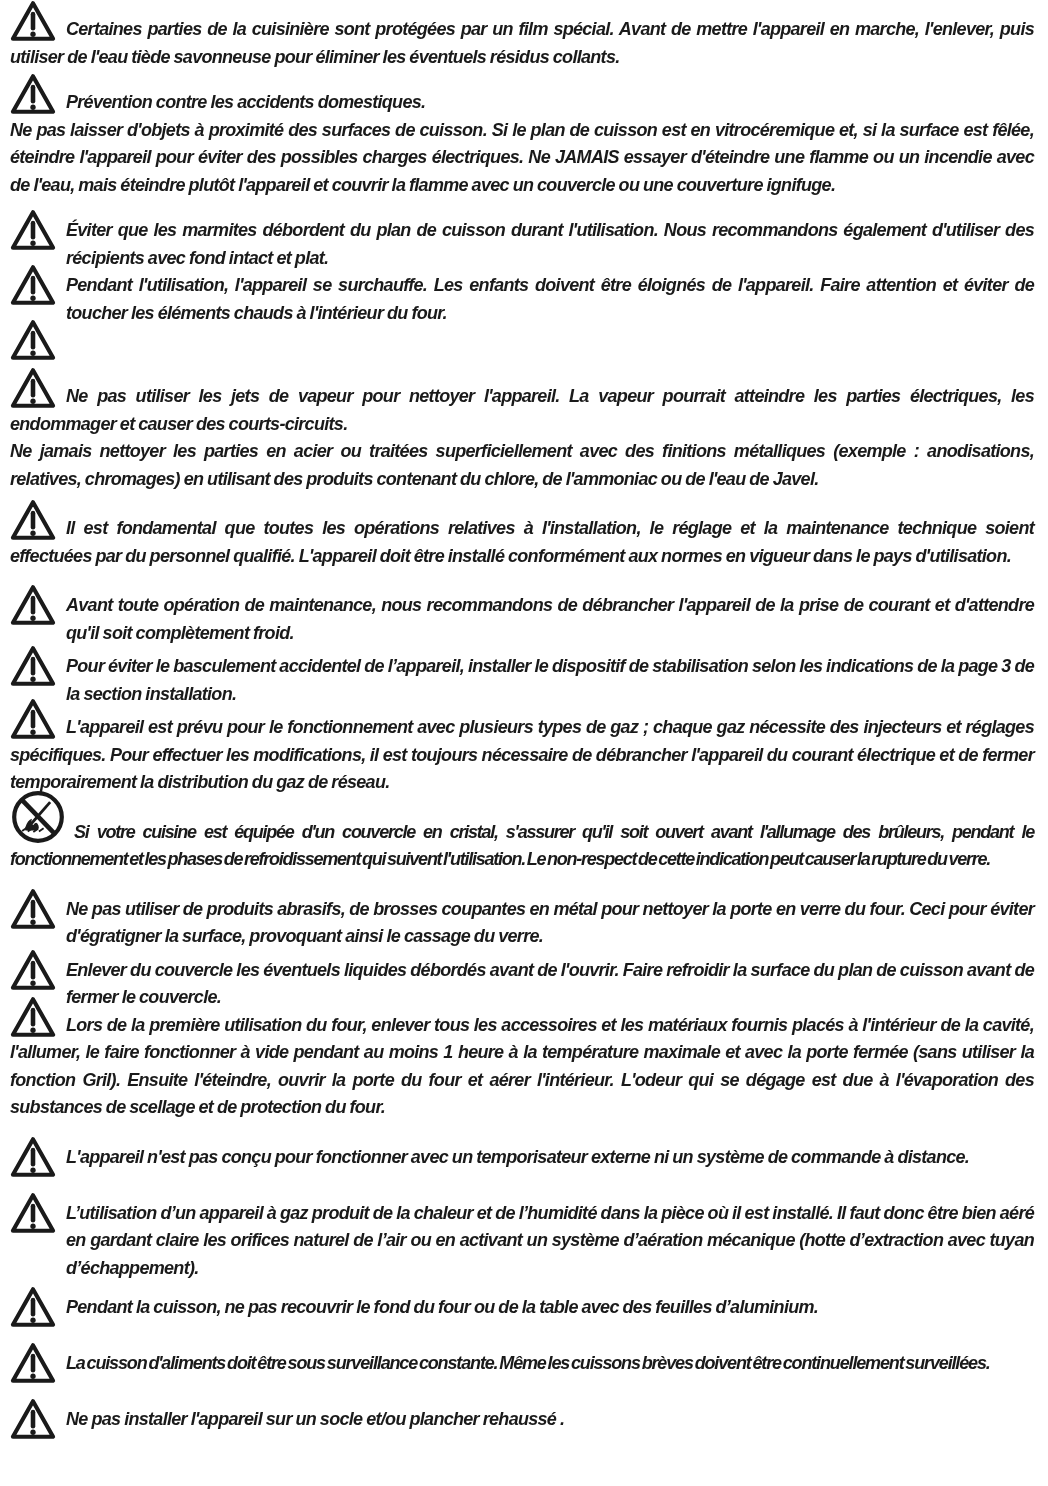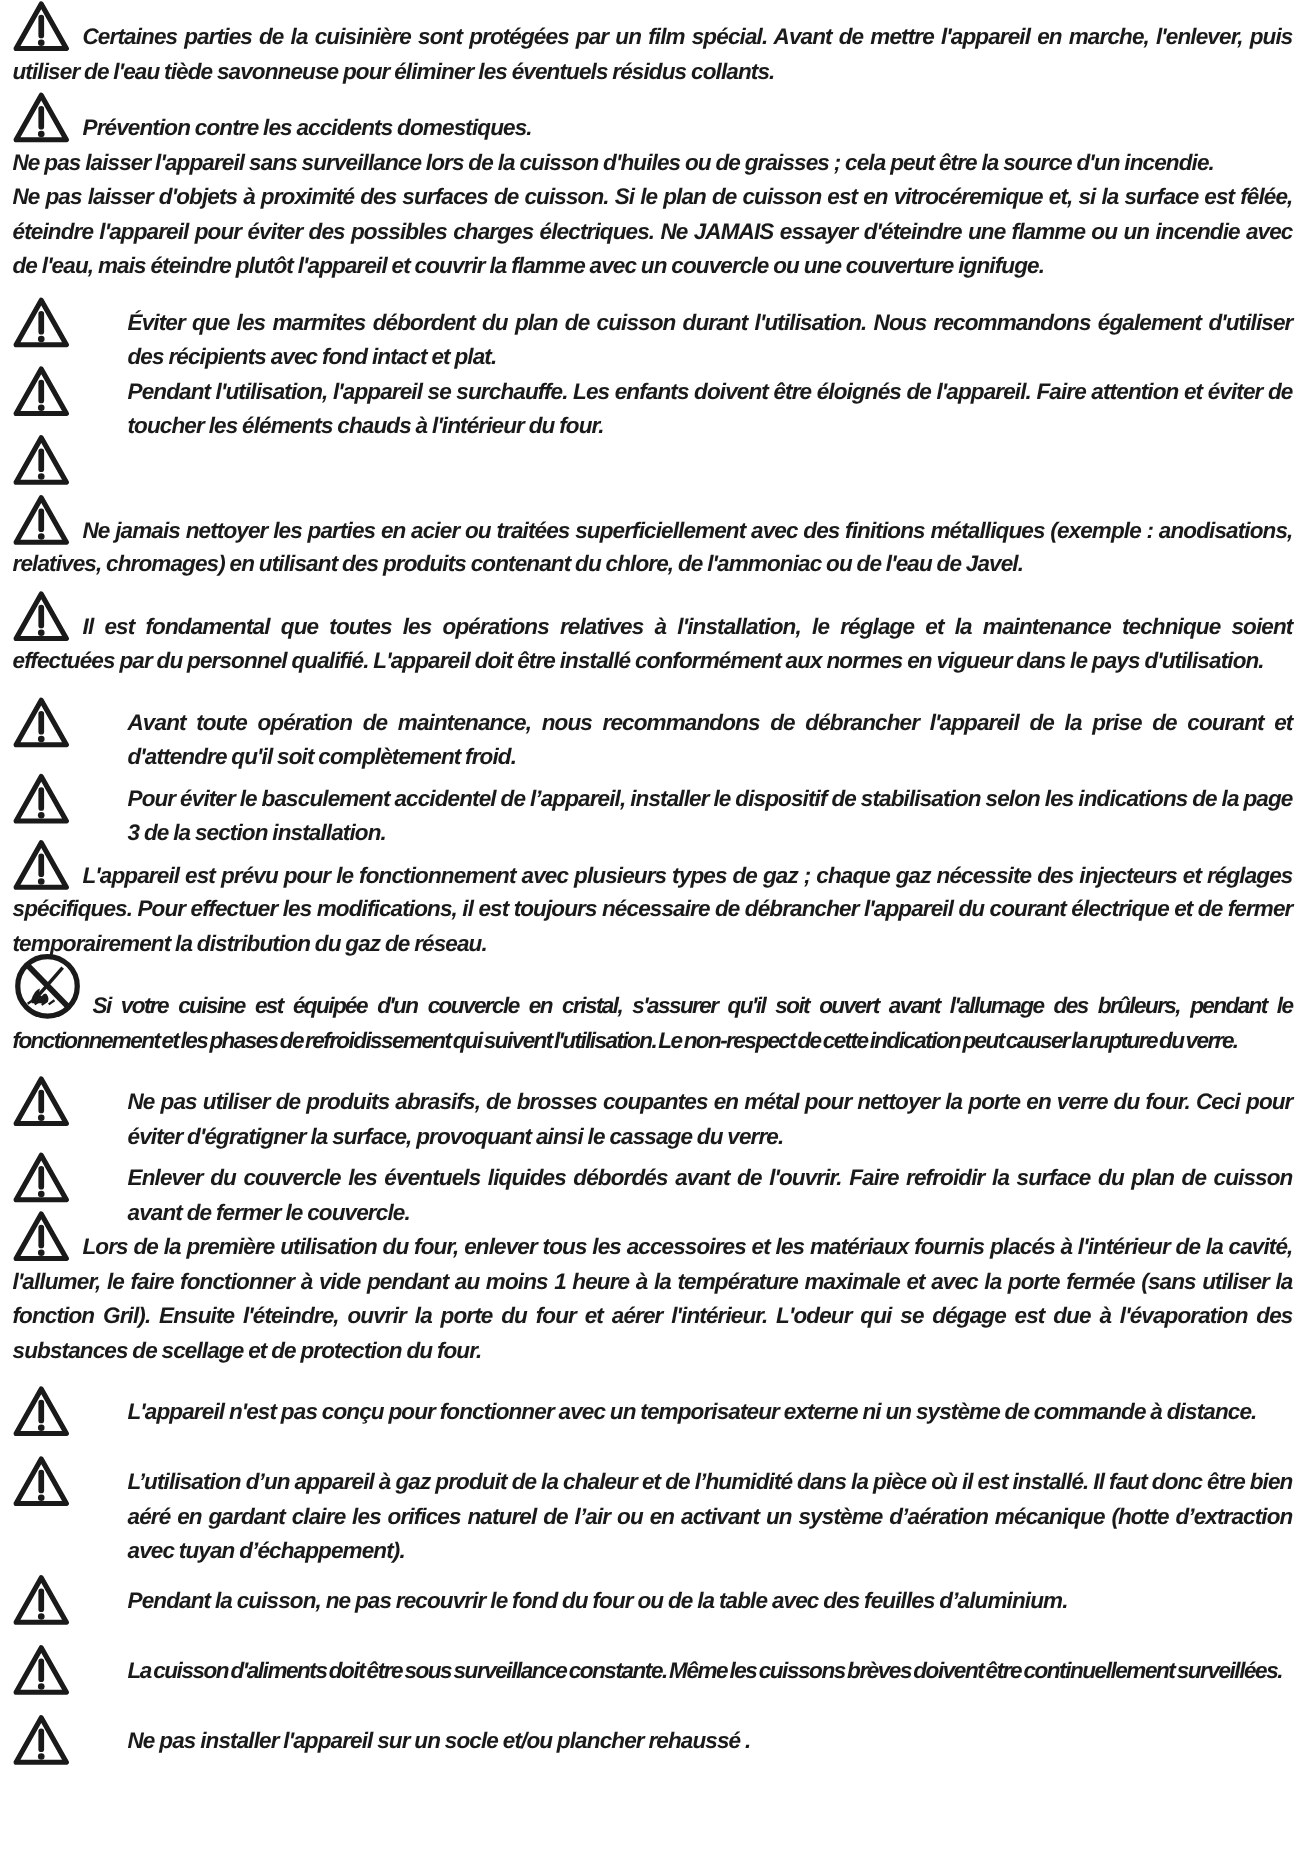--- a/index.html
+++ b/index.html
@@ -17,21 +17,21 @@
   }
   
   .ifloat{float:left;width:56px;height:18px;}
   .ifloat svg{display:block;margin-top:-16px;}
   .ifloat.big{width:64px;height:18px;}
   .ifloat.big svg{margin-top:-30px;}
   
   .irow{display:flex;align-items:flex-start;}
   .icol{flex:0 0 56px;}
   .icol svg{display:block;margin-top:-8px;}
-  .irow .body{flex:1;min-width:0;margin-left:36px;}
+  .irow .body{flex:1;min-width:0;}
   .tight1{letter-spacing:-1.15px;word-spacing:-2px;white-space:nowrap;}
   .tight2{letter-spacing:-1.25px;word-spacing:-2px;}
   .mt0{margin-top:0}
   .mt6{margin-top:6px}
   .mt12{margin-top:12px}
   .mt18{margin-top:18px}
   .mt22{margin-top:22px}
   svg{color:#1a1a1a;}
 </style>
 </head>
@@ -59,21 +59,20 @@
         </svg>
       </span><span>Certaines parties de la cuisinière sont protégées par un film spécial. Avant de mettre l'appareil en marche, l'enlever, puis utiliser de l'eau tiède savonneuse pour éliminer les éventuels résidus collants.</span></p>
 </div>
 
 <div class="w mt18">
   <p class="body"><span class="ifloat">
         <svg width="46" height="42">
           <use href="#tri"></use>
         </svg>
       </span><span>Prévention contre les accidents domestiques.</span></p>
-  <p class="body full">Ne pas laisser l'appareil sans surveillance lors de la cuisson d'huiles ou de graisses ; cela peut être la source d'un incendie.</p>
   <p class="body full">Ne pas laisser d'objets à proximité des surfaces de cuisson. Si le plan de cuisson est en vitrocéremique et, si la surface est fêlée, éteindre l'appareil pour éviter des possibles charges électriques. Ne JAMAIS essayer d'éteindre une flamme ou un incendie avec de l'eau, mais éteindre plutôt l'appareil et couvrir la flamme avec un couvercle ou une couverture ignifuge.</p>
 </div>
 
 <div class="w irow mt18">
   <span class="icol">
       <svg width="46" height="42">
         <use href="#tri"></use>
       </svg>
     </span>
   <p class="body">Éviter que les marmites débordent du plan de cuisson durant l'utilisation. Nous recommandons également d'utiliser des récipients avec fond intact et plat.</p>
@@ -94,21 +93,21 @@
         <use href="#tri"></use>
       </svg>
     </span>
 </div>
 
 <div class="w mt22">
   <p class="body"><span class="ifloat">
         <svg width="46" height="42">
           <use href="#tri"></use>
         </svg>
-      </span></p>
+      </span><span>Ne pas utiliser les jets de vapeur pour nettoyer l'appareil. La vapeur pourrait atteindre les parties électriques, les endommager et causer des courts-circuits.</span></p>
   <p class="body full">Ne jamais nettoyer les parties en acier ou traitées superficiellement avec des finitions métalliques (exemple : anodisations, relatives, chromages) en utilisant des produits contenant du chlore, de l'ammoniac ou de l'eau de Javel.</p>
 </div>
 
 <div class="w mt22">
   <p class="body"><span class="ifloat">
         <svg width="46" height="42">
           <use href="#tri"></use>
         </svg>
       </span><span>Il est fondamental que toutes les opérations relatives à l'installation, le réglage et la maintenance technique soient effectuées par du personnel qualifié. L'appareil doit être installé conformément aux normes en vigueur dans le pays d'utilisation.</span></p>
 </div>

